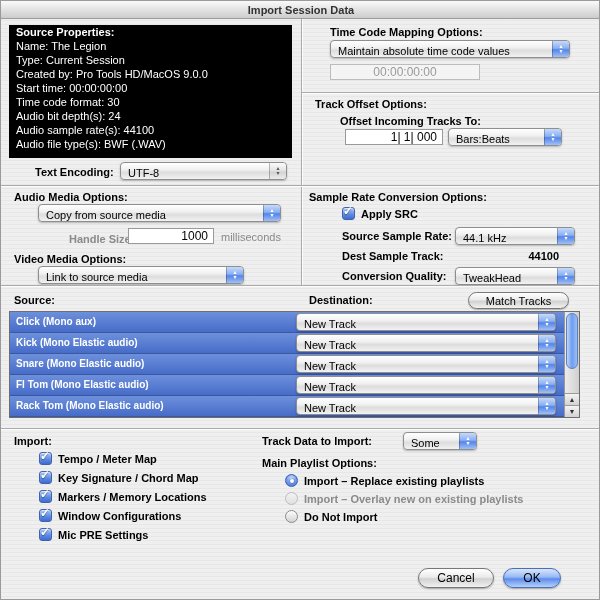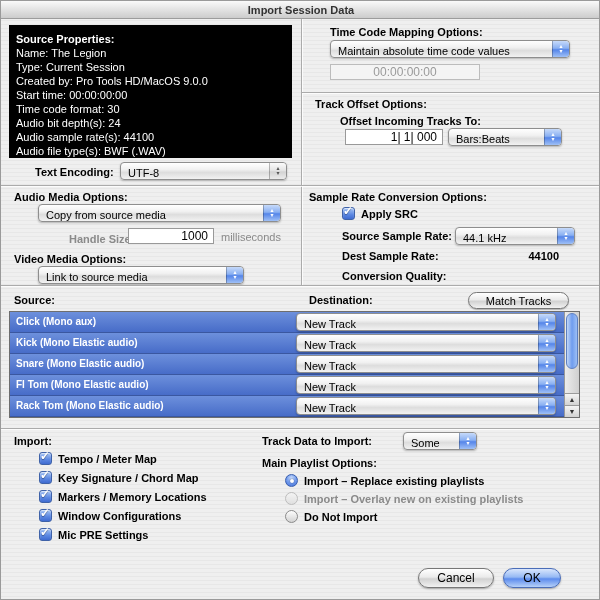--- a/index.html
+++ b/index.html
@@ -16,21 +16,21 @@
     display:flex;align-items:center;justify-content:center;
     font-size:11px;font-weight:bold;color:#333;
   }
   .hdiv{position:absolute;height:1px;background:#ababab;box-shadow:0 1px 0 rgba(255,255,255,.8);}
   .vdiv{position:absolute;width:1px;background:#ababab;box-shadow:1px 0 0 rgba(255,255,255,.8);}
   .lbl{position:absolute;font-size:11px;font-weight:bold;white-space:nowrap;}
   .plain{font-weight:normal;}
   .gray{color:#8a8a8a;}
   .blackbox{
     position:absolute;left:8px;top:24px;width:283px;height:133px;
-    background:#000;color:#fff;font-size:11px;line-height:14px;padding:7px 7px;
+    background:#000;color:#fff;font-size:11px;line-height:14px;padding:0 7px;
     white-space:nowrap;overflow:hidden;
   }
   .blackbox .hdr{font-weight:bold;}
   .popup{
     position:absolute;height:18px;border:1px solid #8e8e8e;border-radius:4px;
     background:linear-gradient(#ffffff,#f1f1f1 40%,#dddddd 60%,#f2f2f2);
     box-shadow:0 1px 2px rgba(0,0,0,.25);
     font-size:11px;display:flex;align-items:center;
     padding:4px 22px 0 7px;white-space:nowrap;overflow:hidden;
   }
@@ -191,23 +191,28 @@
   <div class="checkbox" style="left:341px;top:206px;">
     <span class="check">✓</span>
   </div>
   <span class="lbl" style="left:360px;top:207px;">Apply SRC</span>
   <span class="lbl" style="left:341px;top:229px;">Source Sample Rate:</span>
   <div class="popup" style="left:454px;top:226px;width:120px;">
     <span>44.1 kHz</span>
     <span class="cap">▴
 ▾</span>
   </div>
-  <span class="lbl" style="left:341px;top:249px;">Dest Sample Rate:</span>
+  <span class="lbl" style="left:341px;top:249px;">Dest Sample Track:</span>
   <span class="lbl" style="left:454px;top:249px;width:104px;text-align:right;">44100</span>
   <span class="lbl" style="left:341px;top:269px;">Conversion Quality:</span>
+  <div class="popup" style="left:454px;top:266px;width:120px;">
+    <span>TweakHead</span>
+    <span class="cap">▴
+▾</span>
+  </div>
 
   <div class="hdiv" style="left:0;top:284px;width:600px;"></div>
 
   <span class="lbl" style="left:13px;top:293px;">Source:</span>
   <span class="lbl" style="left:308px;top:293px;">Destination:</span>
   <div class="btn small" style="left:467px;top:291px;width:101px;">
     <span>Match Tracks</span>
   </div>
 
   <div class="tablebox">

